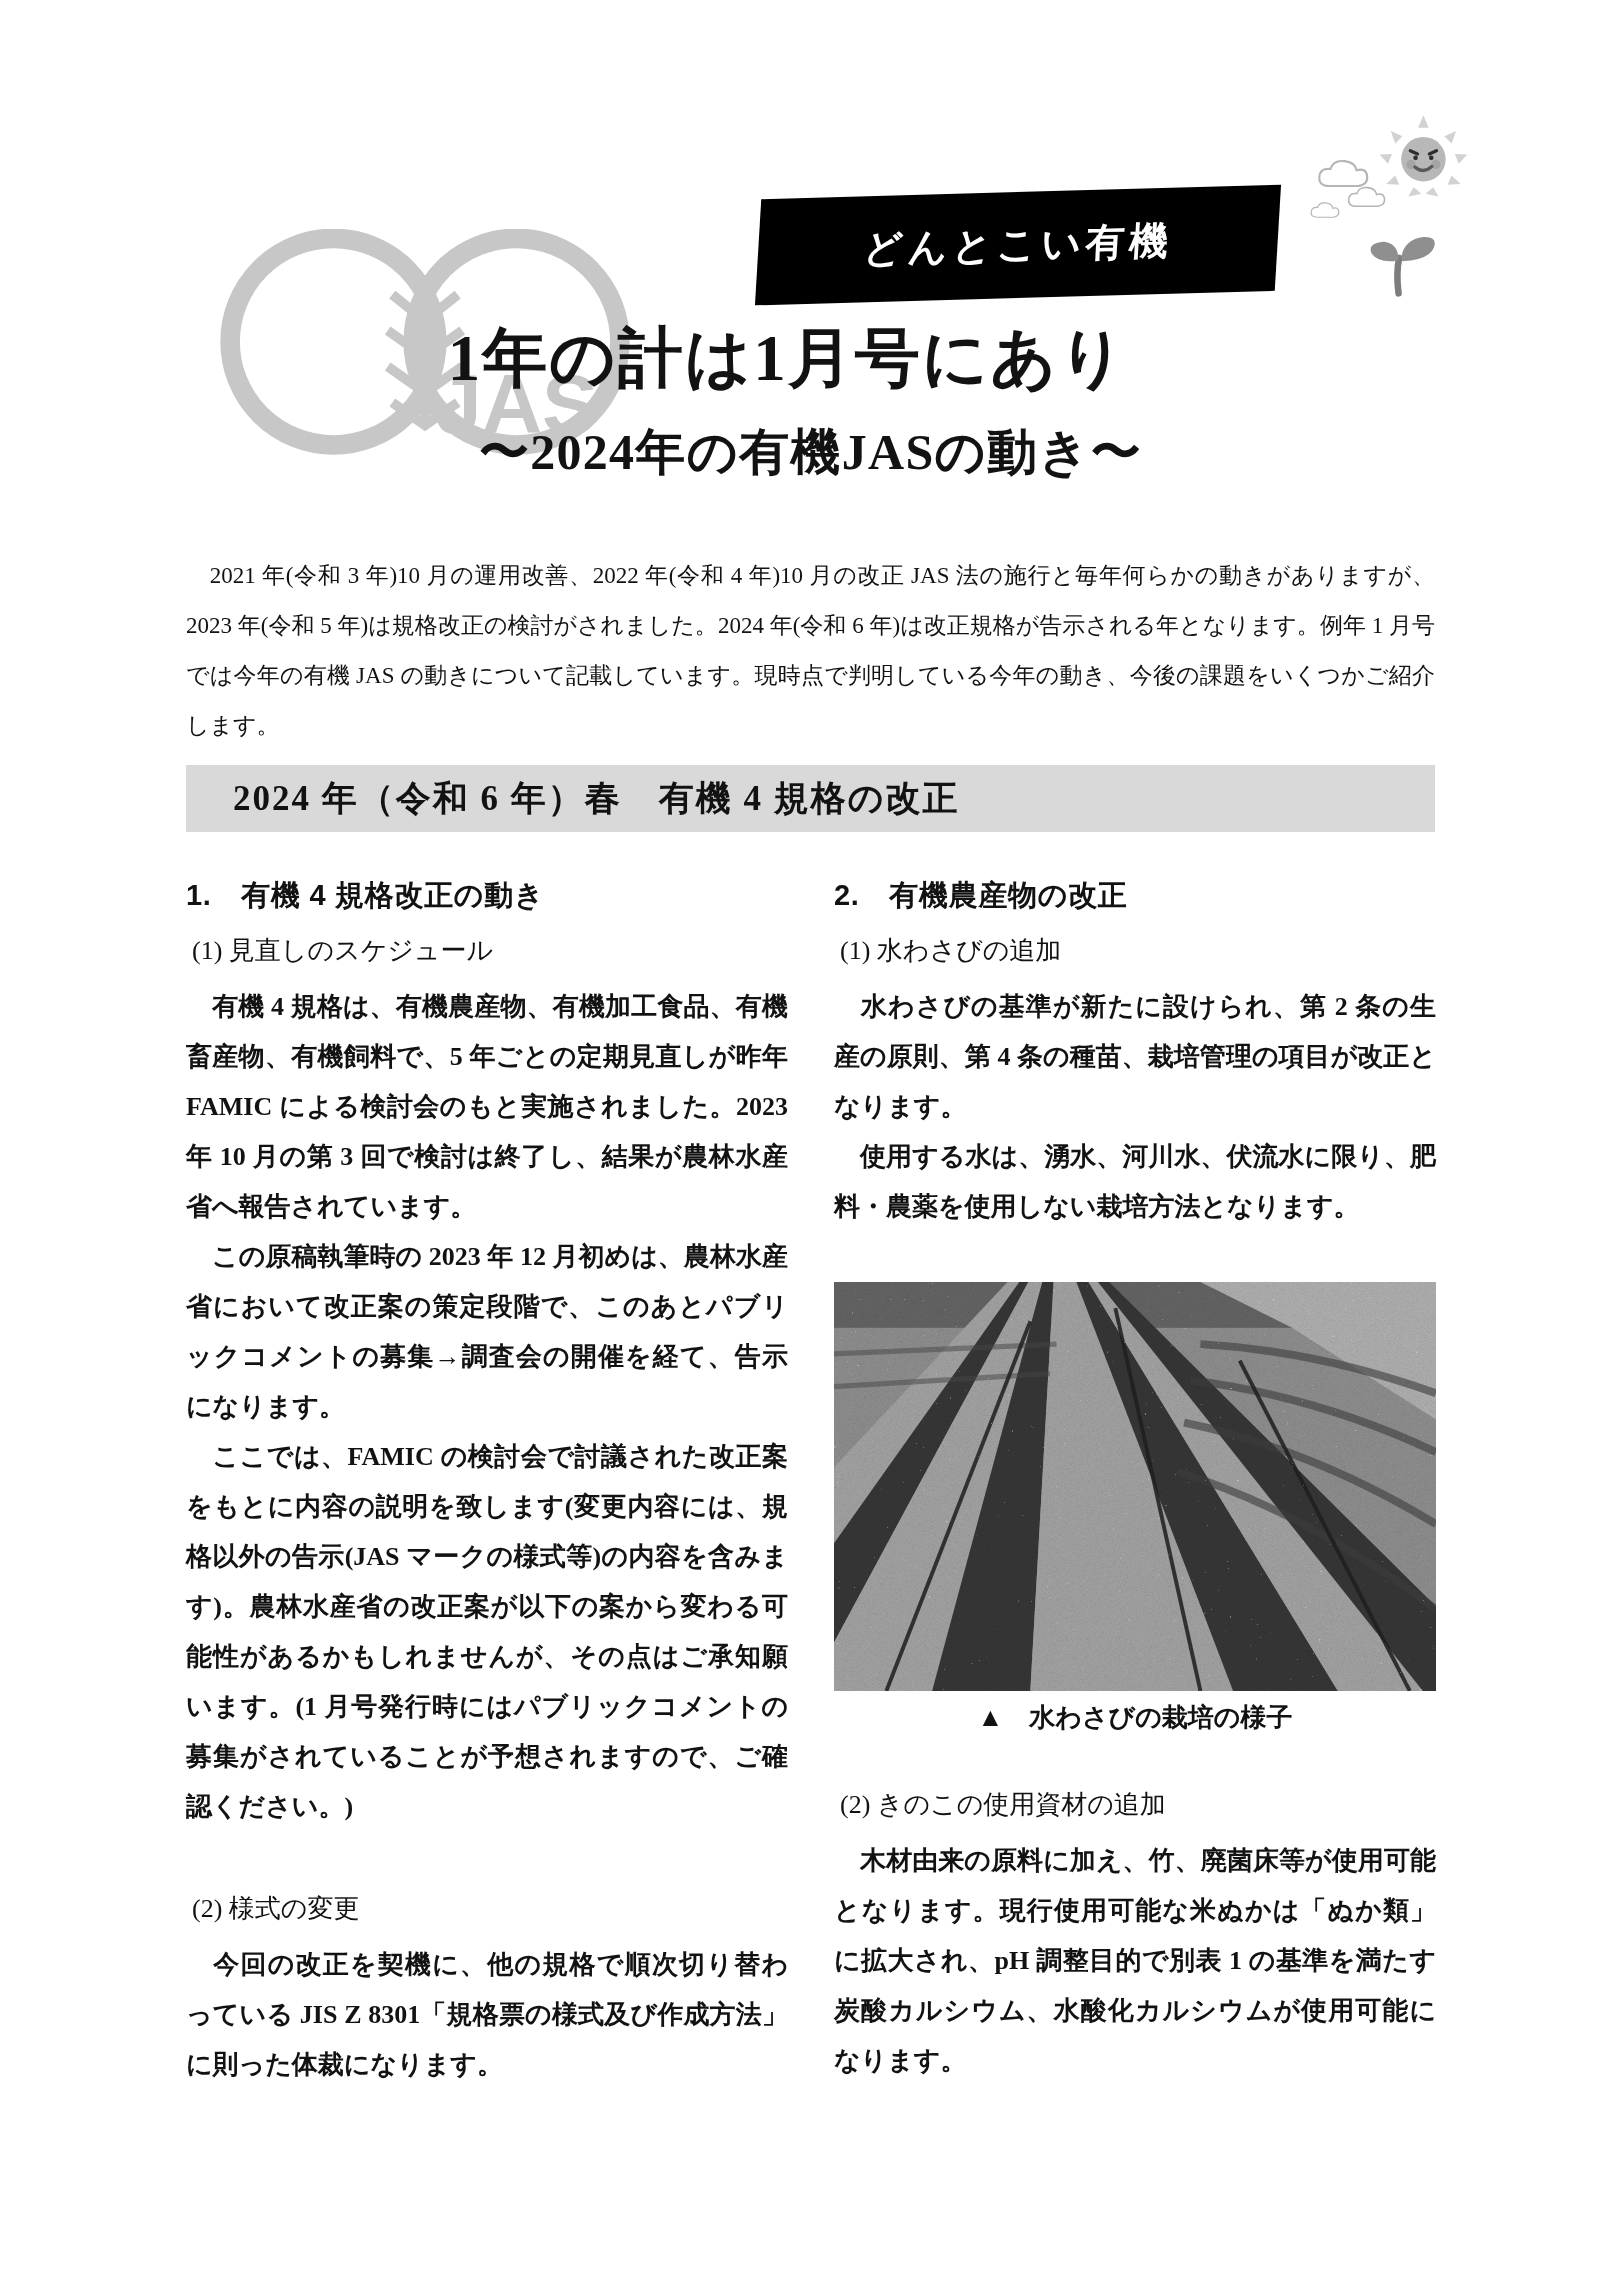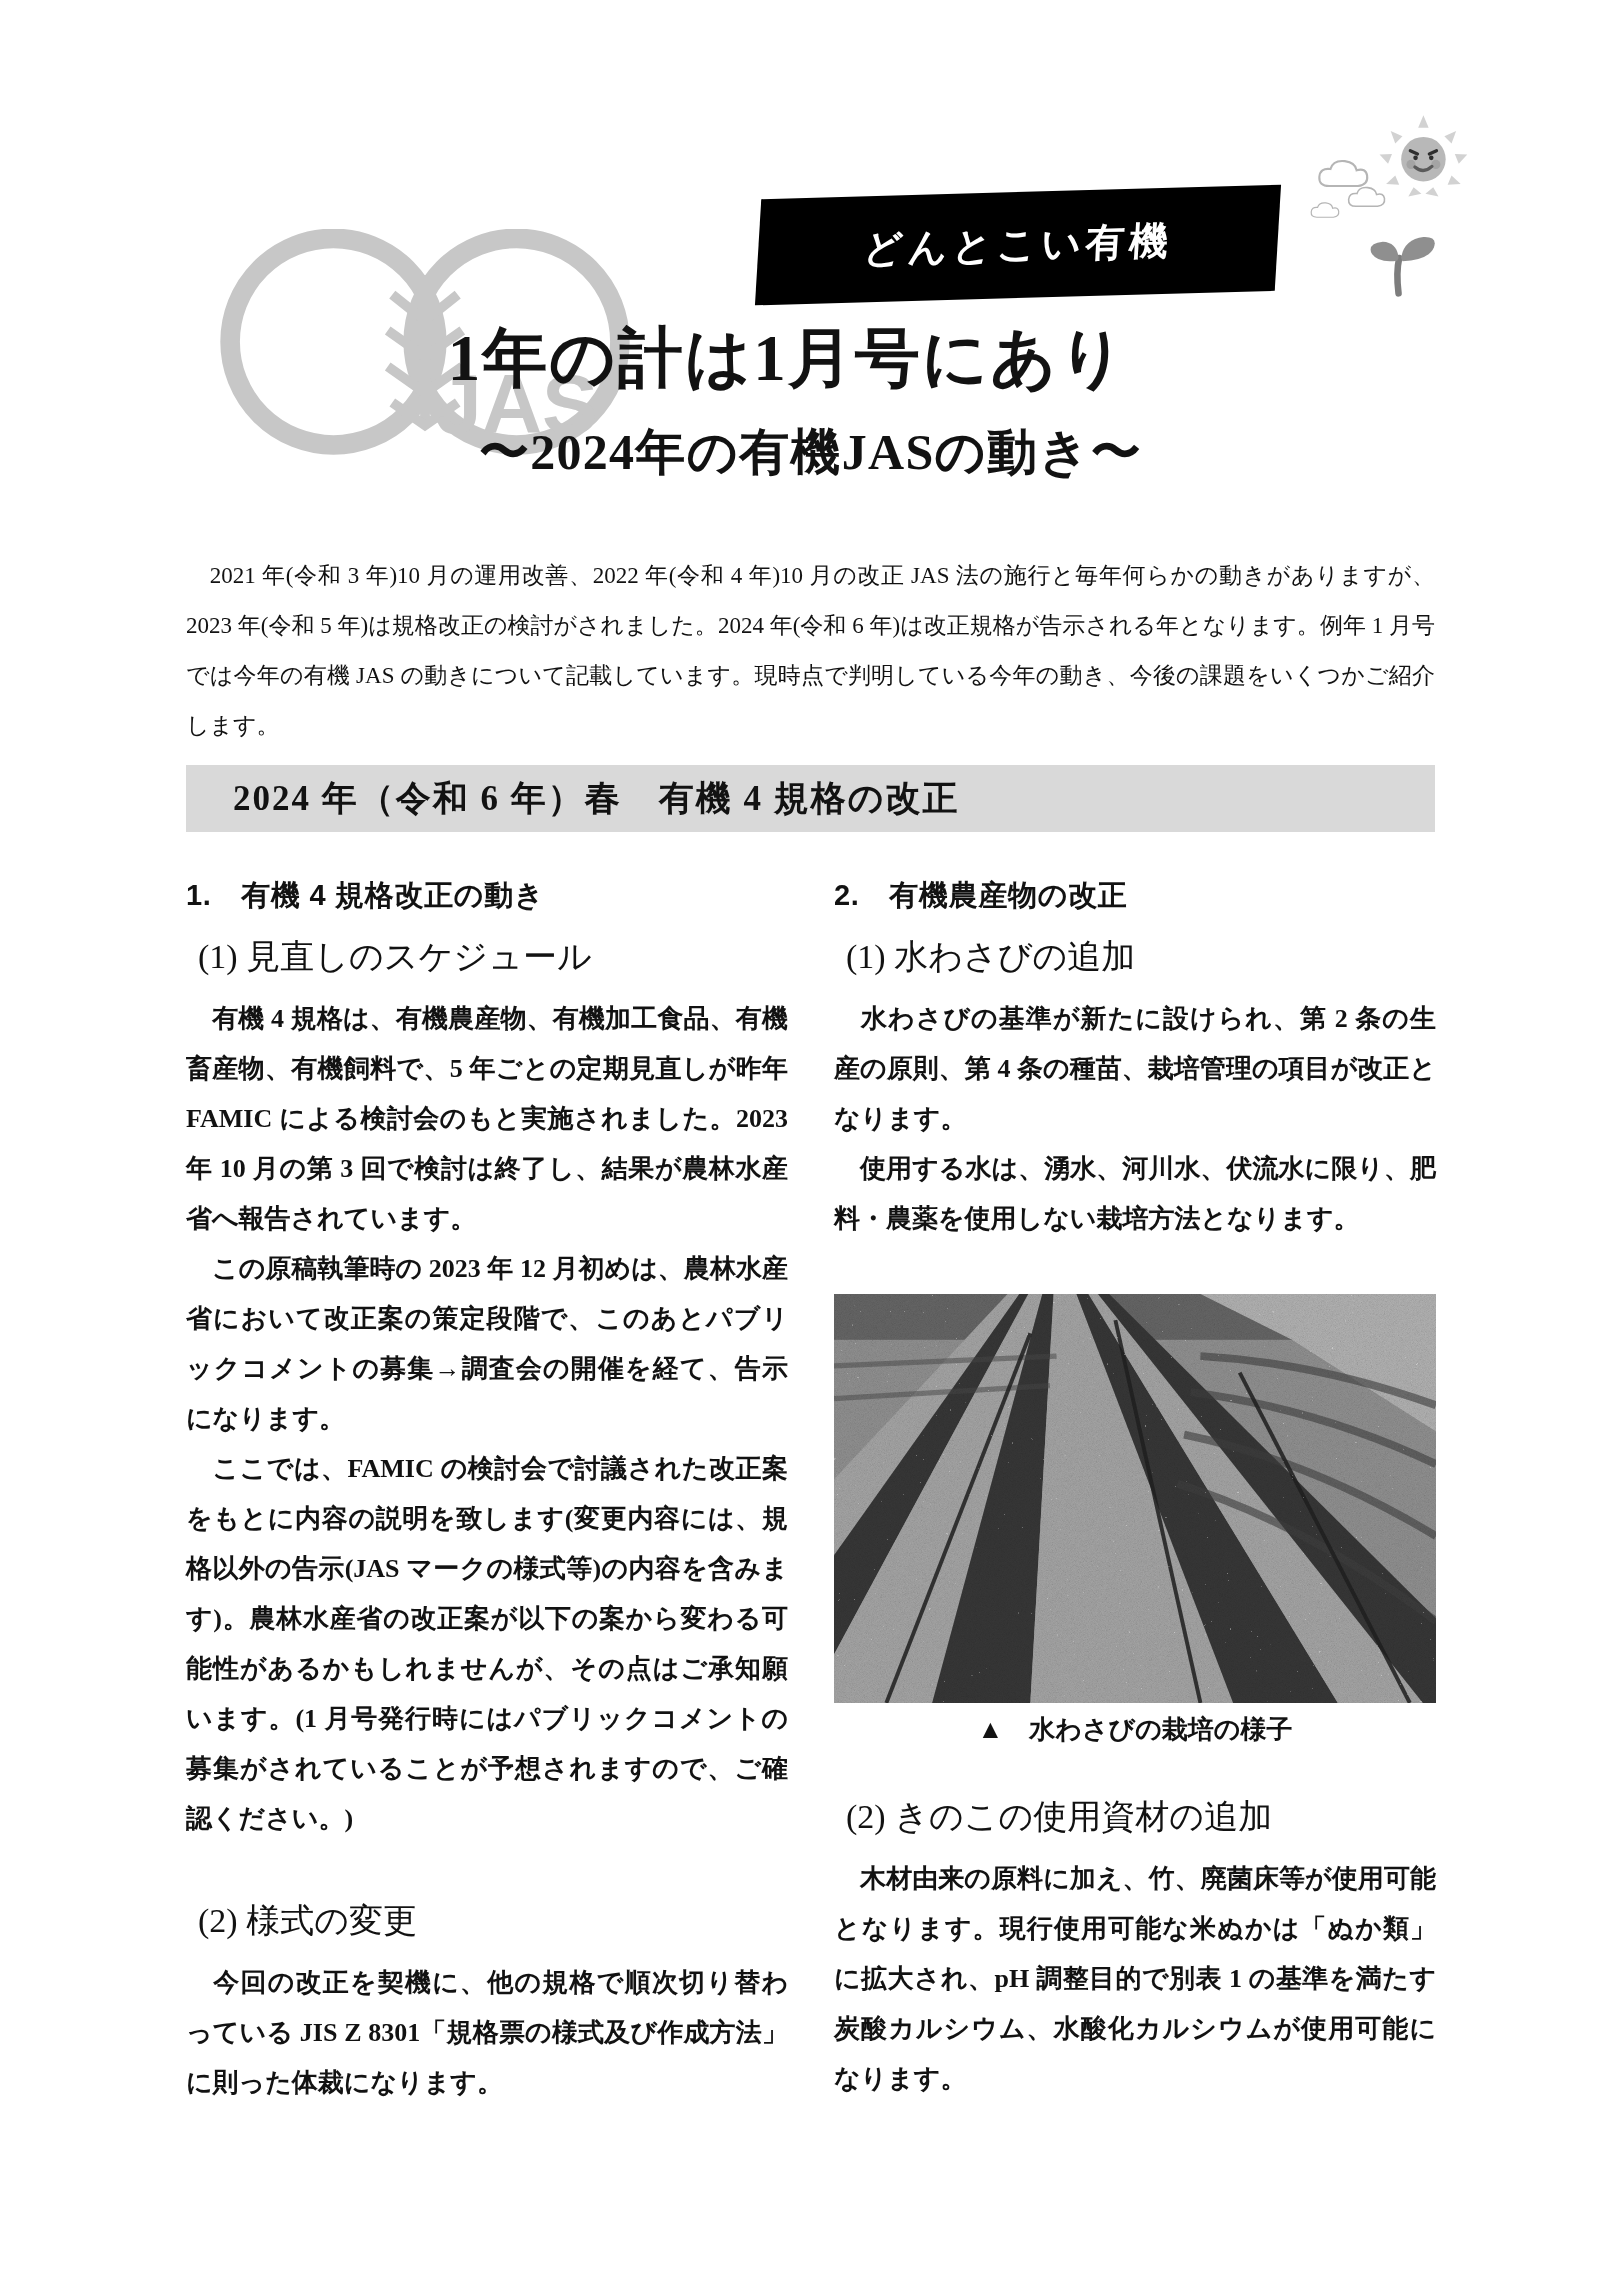--- a/index.html
+++ b/index.html
@@ -19,21 +19,21 @@
          font-weight:700;font-size:50px;line-height:72px;letter-spacing:1.3px;z-index:3;}
   
   .intro{left:186px;top:528px;width:1249px;font-size:23px;line-height:50px;text-align:justify;z-index:3;}
   .section-bar{left:186px;top:765px;width:1249px;height:67px;background:#d9d9d9;box-sizing:border-box;
          padding-left:47px;font-weight:700;font-size:35px;line-height:67px;letter-spacing:2px;z-index:3;}
   
   .col{position:absolute;width:602px;top:870px;z-index:3;}
   .col-left{left:186px;}
   .col-right{left:834px;}
   .num-head{margin:0;font:700 29px/50px "Liberation Sans","DejaVu Sans",sans-serif;letter-spacing:0.7px;}
-  .sub-head{margin:12px;font-size:34px;line-height:50px;}
+  .sub-head{margin:6px;font-size:26px;line-height:50px;}
   .sub-head.gap{margin-top:52px;}
   .sub-head.gap-r{margin-top:47px;}
   p.body{margin:0;font-size:26px;line-height:50px;text-align:justify;font-weight:bold;}
   .photo{display:block;width:602px;height:409px;margin-top:50px;}
   .caption{margin:11px 0 0 0;text-align:center;
            font:700 26px/31px "Liberation Sans","DejaVu Sans",sans-serif;}
 </style>
 </head>
 <body>
 

